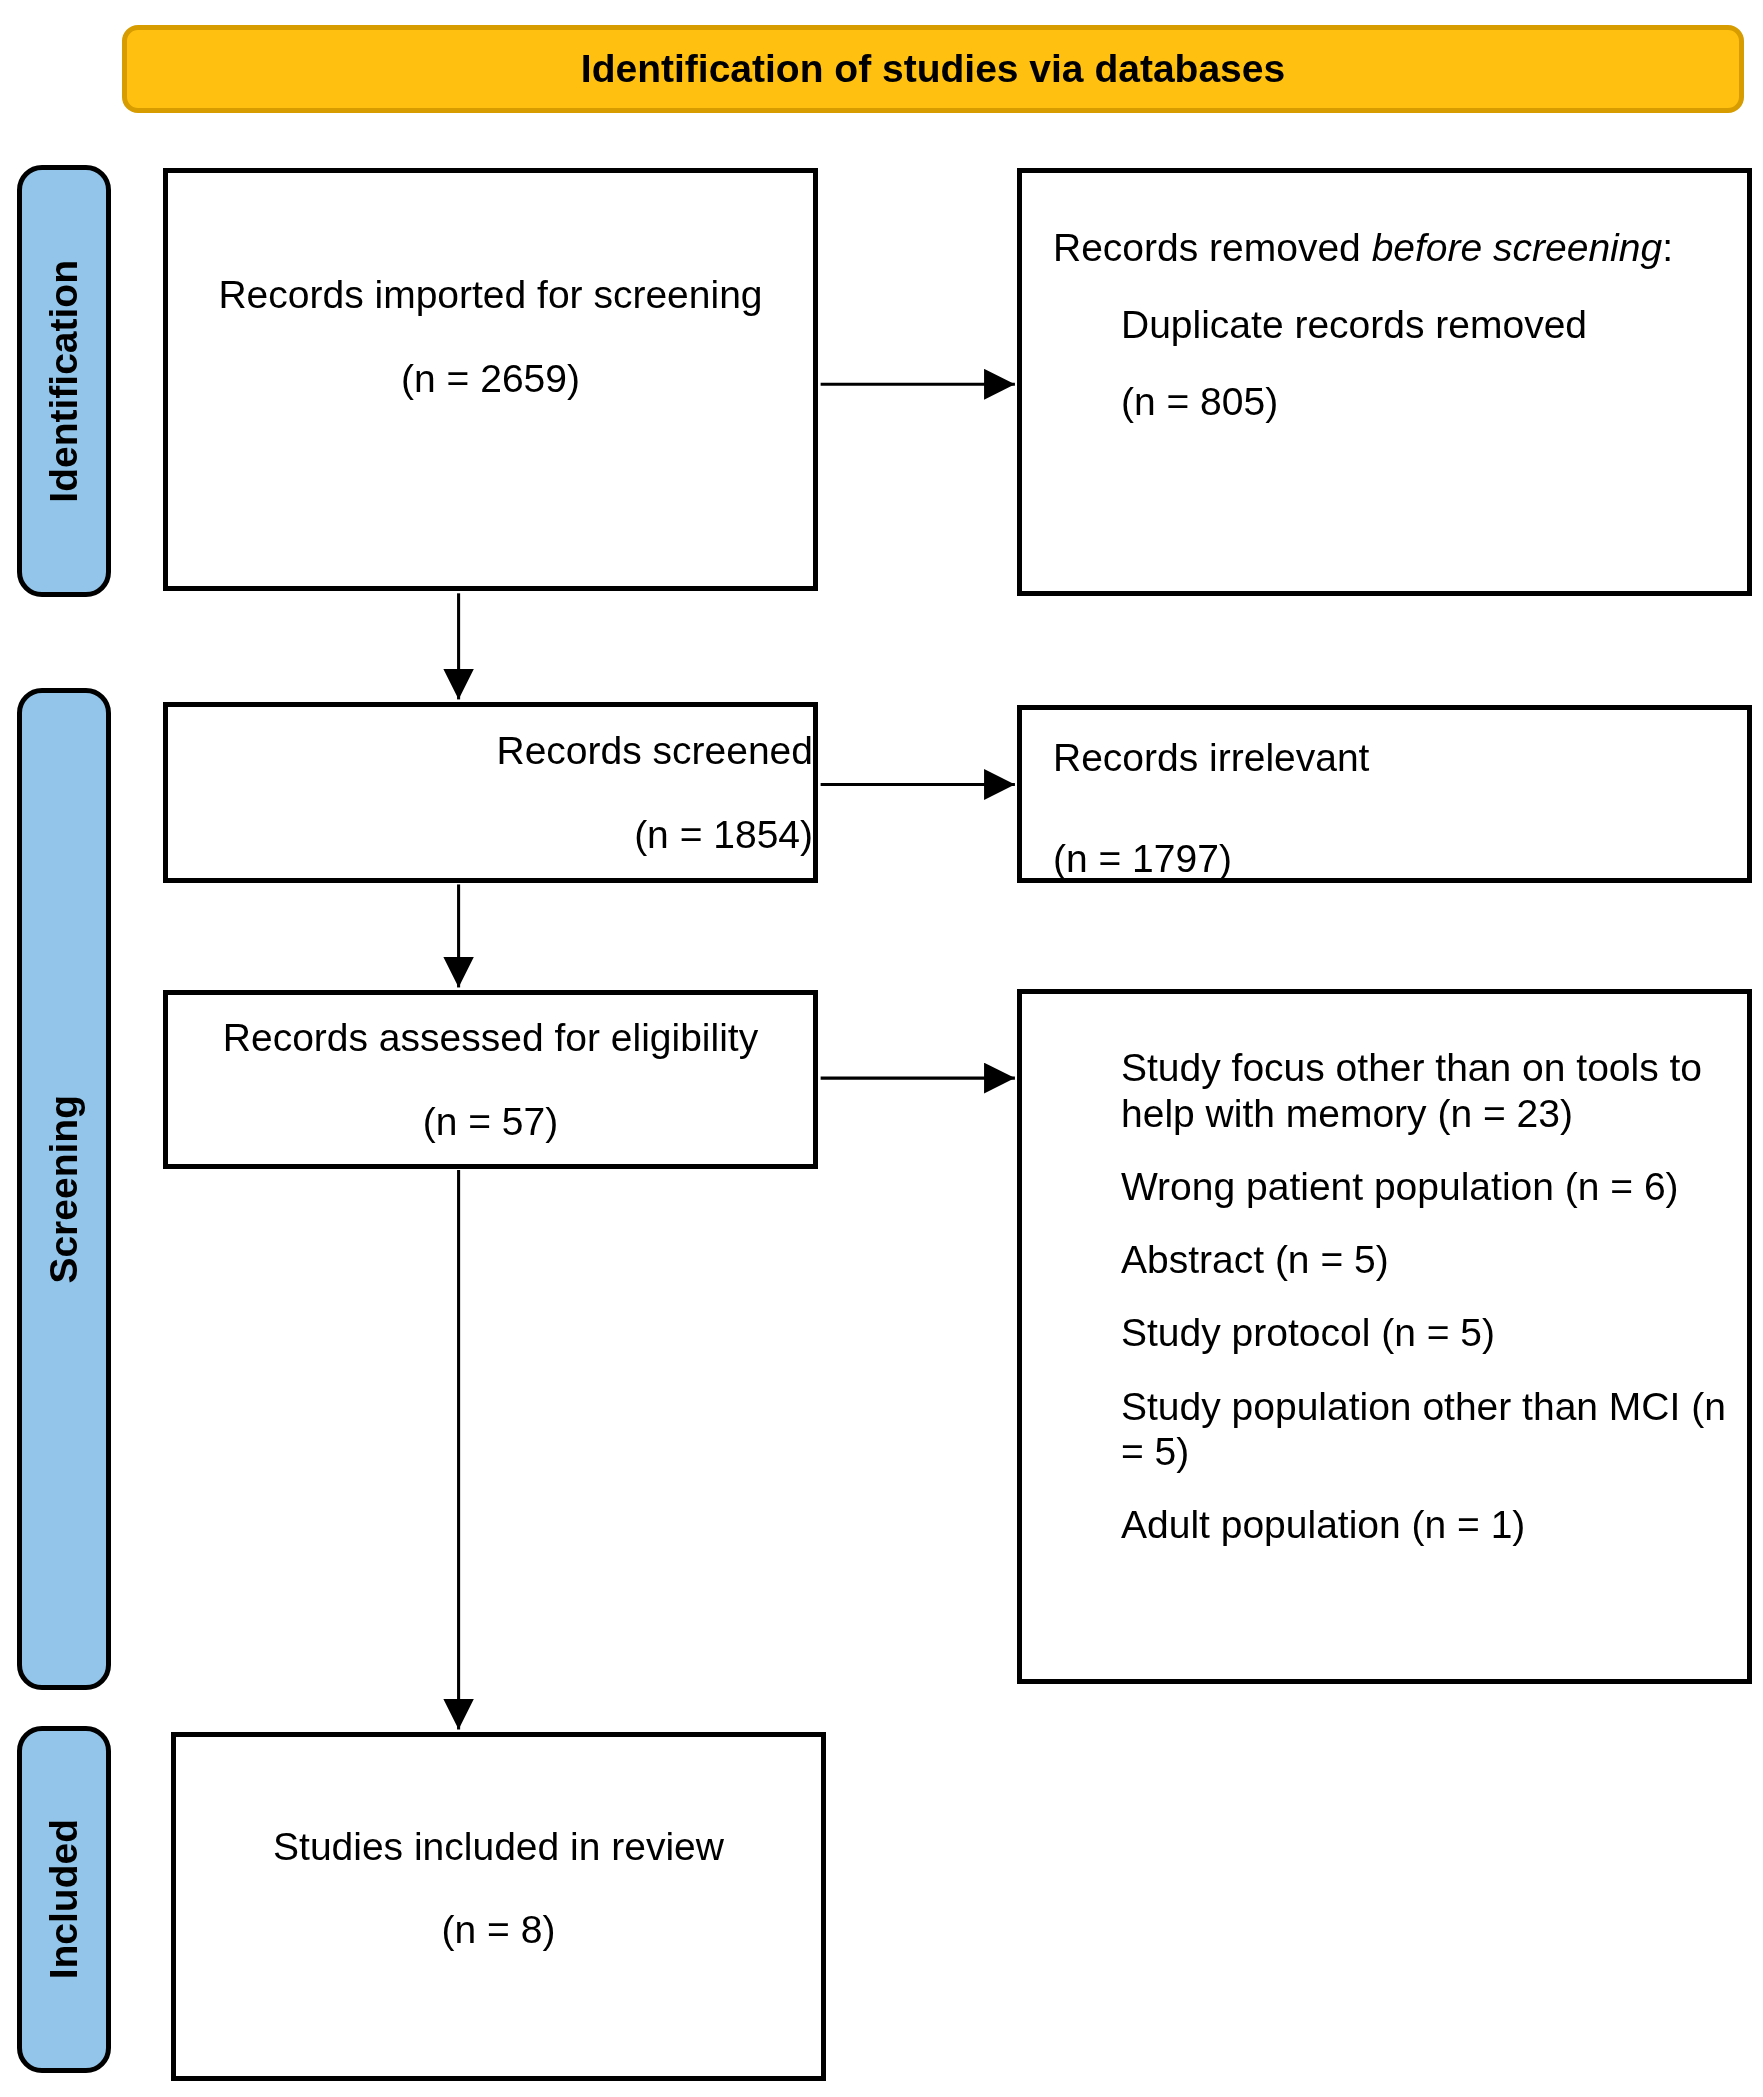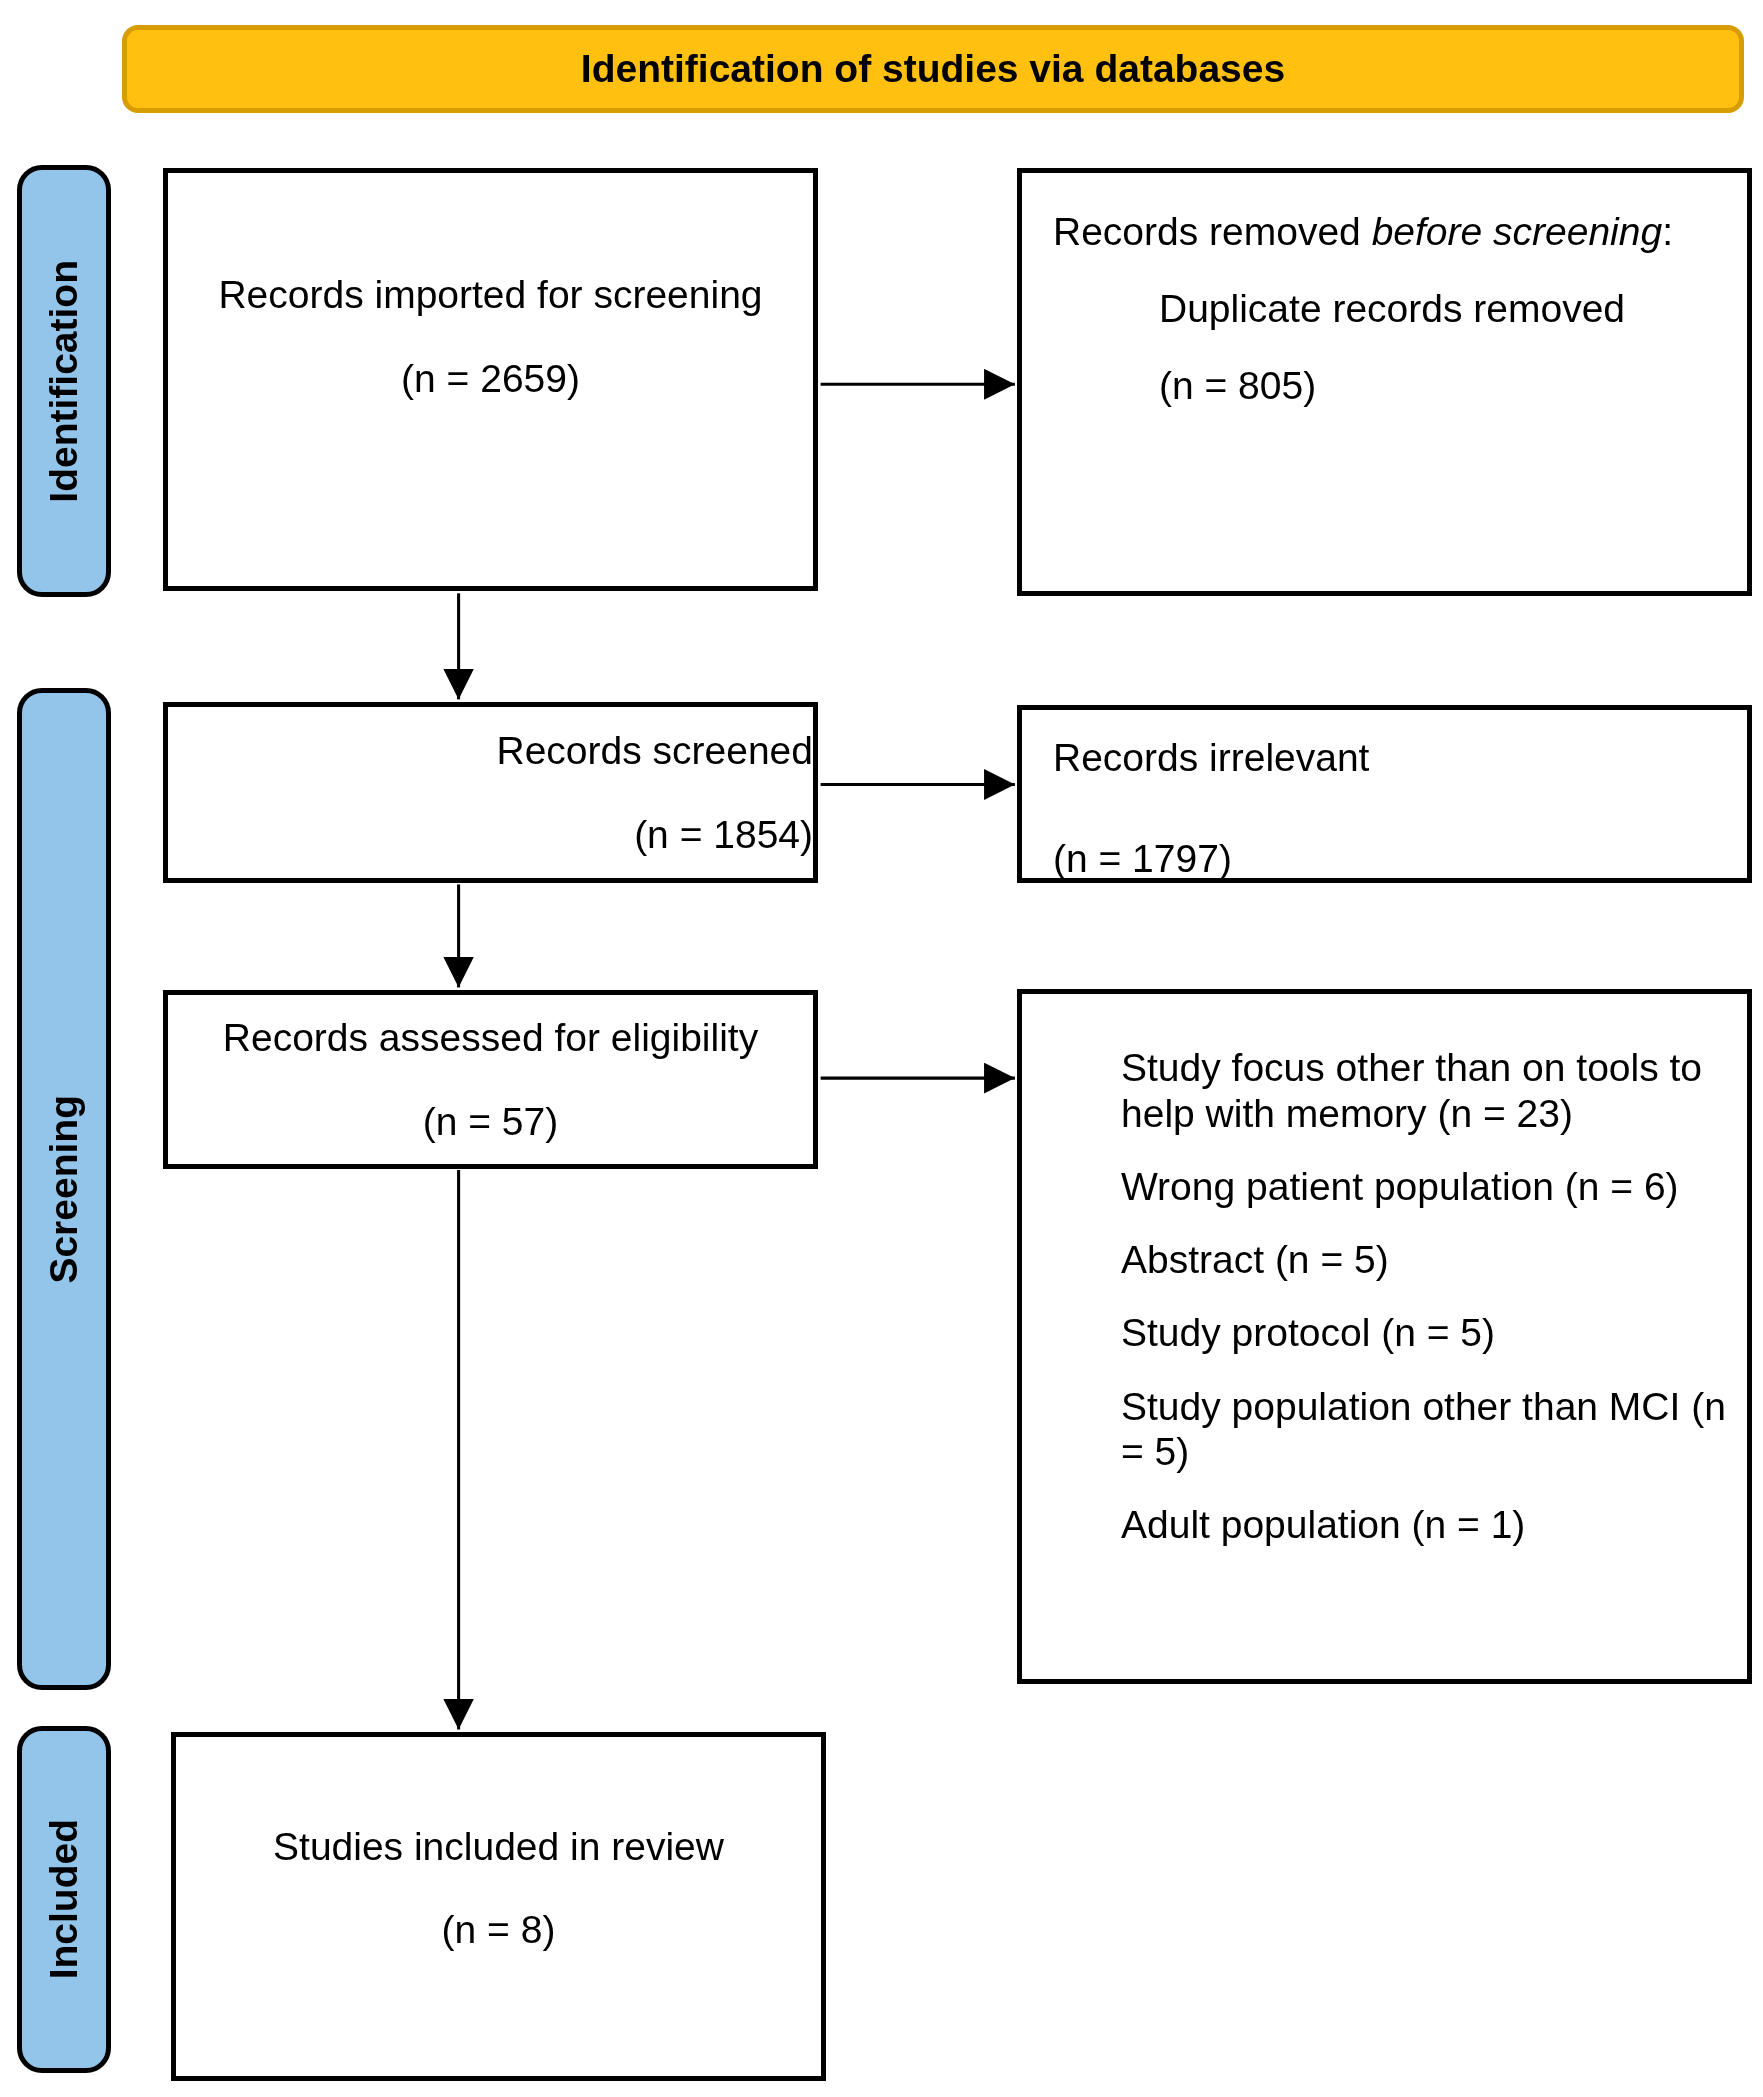--- a/index.html
+++ b/index.html
@@ -46,33 +46,33 @@
     display:flex;flex-direction:column;align-items:center;justify-content:center;
     text-align:center;gap:38px;
   }
   .box.imported{left:163px;top:168px;width:655px;height:423px;padding-bottom:86px;}
   .box.screened{left:163px;top:702px;width:655px;height:181px;align-items:flex-end;}
   .box.assessed{left:163px;top:990px;width:655px;height:179px;}
   .box.included-box{left:171px;top:1732px;width:655px;height:349px;padding-bottom:37px;}
 
   .box.removed{
     left:1017px;top:168px;width:735px;height:428px;
-    padding:36px 22px 22px 31px;
+    padding:52px 22px 22px 31px;
     display:flex;flex-direction:column;gap:32px;
   }
   .box.irrelevant{
     left:1017px;top:705px;width:735px;height:178px;
     padding:25px 22px 22px 31px;
     display:flex;flex-direction:column;gap:56px;
   }
   .box.excluded{
     left:1017px;top:989px;width:735px;height:695px;
     padding:23.4px 17.3px 17.3px 31px;
   }
-  .indent{margin-left:106px;}
+  .indent{margin-left:68px;}
   .reason{margin-left:68px;margin-top:28px;}
 
   
   svg.arrows{position:absolute;left:0;top:0;pointer-events:none;}
   .arrow{stroke:#000;stroke-width:5;fill:none;}
 </style>
 </head>
 <body>
 
 <div class="stage">

